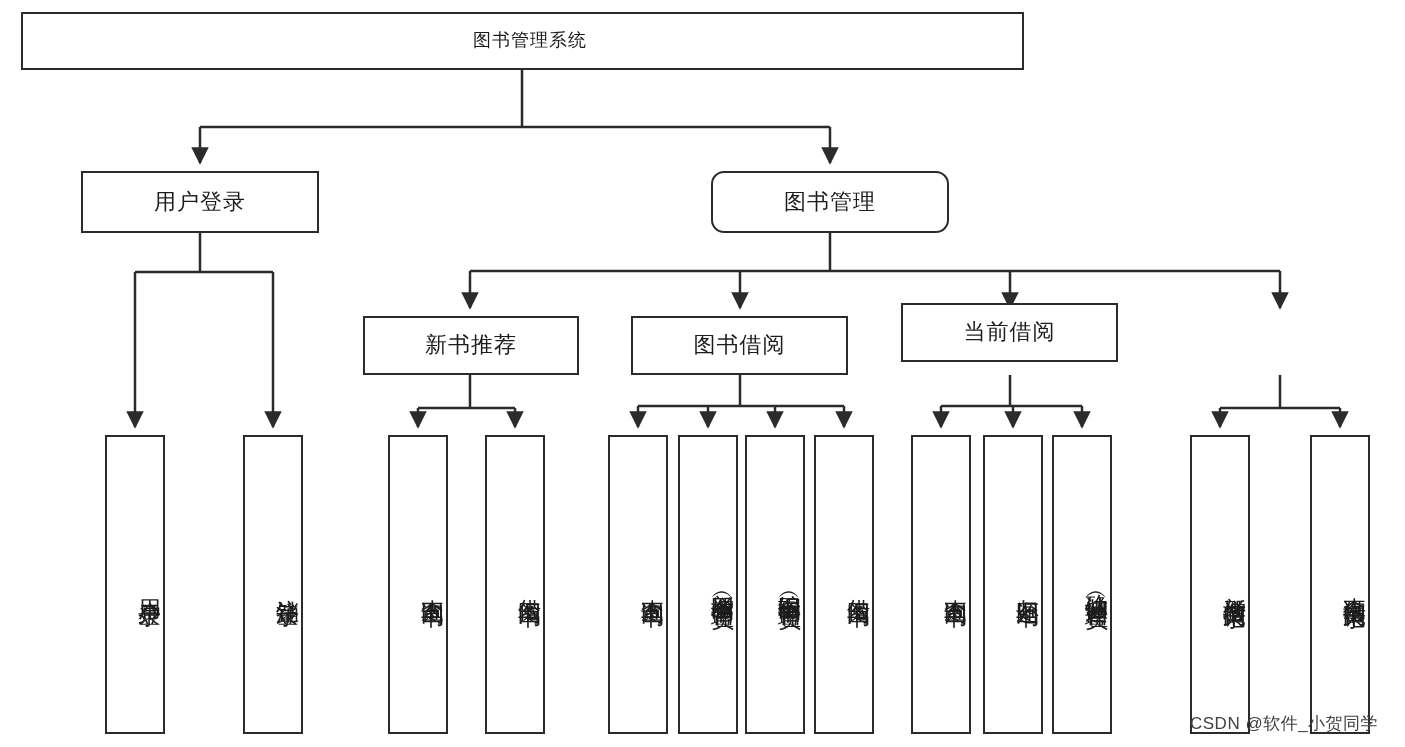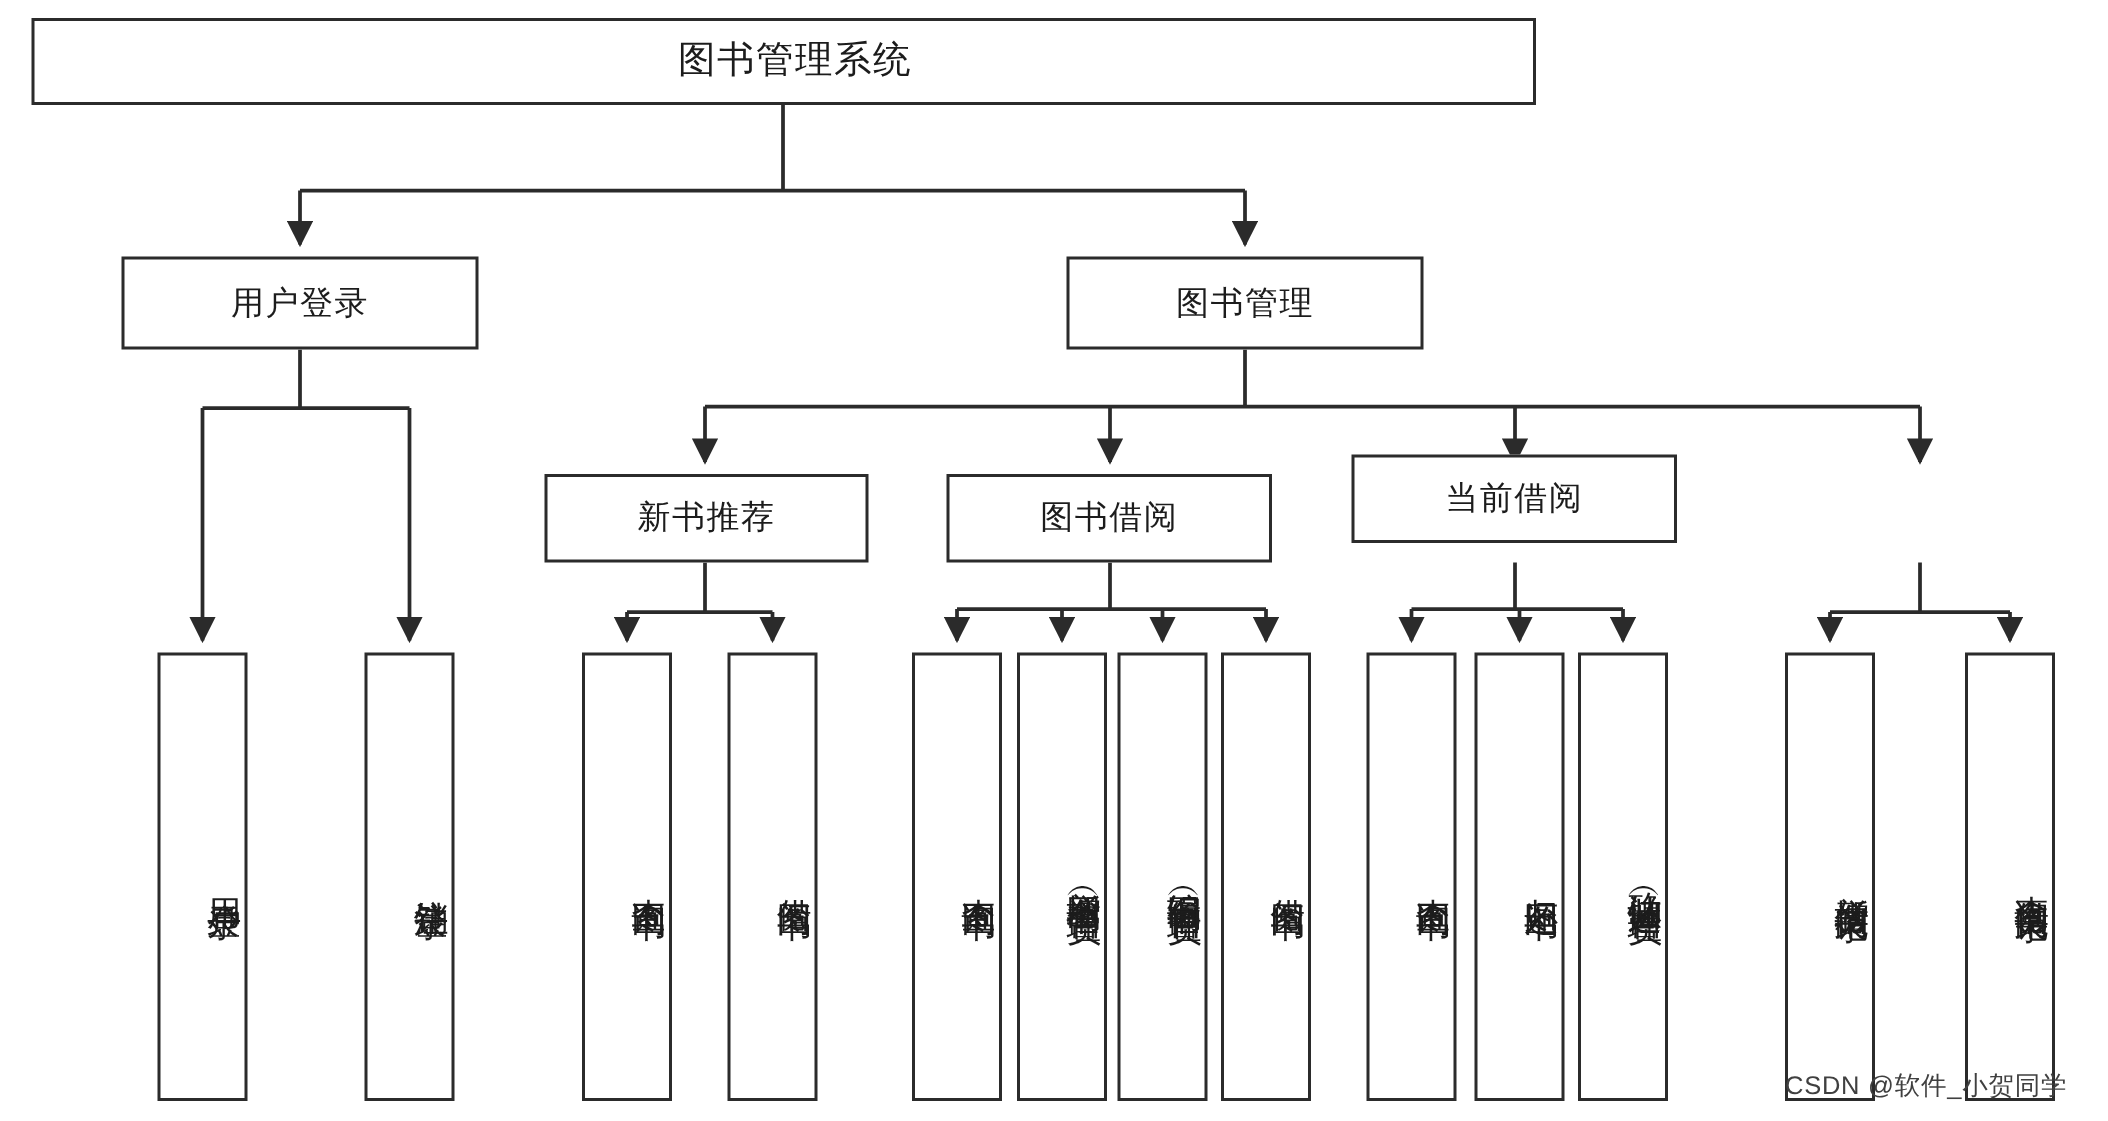--- a/index.html
+++ b/index.html
@@ -46,21 +46,21 @@
     padding: 6px 0;
     align-items: flex-start;
     justify-content: center;
   }
   .node.vert .vtext {
     writing-mode: vertical-rl;
     text-orientation: upright;
     display: block;
     white-space: nowrap;
   }
-  #root-node { font-size: 25px; padding-left: 15px; }
+  #root-node { font-size: 18px; padding-left: 15px; }
   .watermark {
     position: absolute;
     color: #404040;
     font-size: 17px;
     white-space: nowrap;
     letter-spacing: 0.5px;
   }
 </style>
 </head>
 <body>
@@ -113,21 +113,21 @@
       <path d="M 1280 375 L 1280 408"></path>
       <path d="M 1220 408 L 1340 408"></path>
       <path d="M 1220 408 L 1220 427" marker-end="url(#arrow)"></path>
       <path d="M 1340 408 L 1340 427" marker-end="url(#arrow)"></path>
     </g>
   </svg>
 
   <div class="node horiz" id="root-node" style="left:21px; top:12px; width:1003px; height:58px;">图书管理系统</div>
 
   <div class="node horiz" style="left:81px; top:171px; width:238px; height:62px;">用户登录</div>
-  <div class="node horiz" style="left:711px; top:171px; width:238px; height:62px;">图书管理</div>
+  <div class="node horiz" style="left:711px; top:171px; width:238px; height:62px;border-radius:13px;">图书管理</div>
 
   <div class="node horiz" style="left:363px; top:316px; width:216px; height:59px;">新书推荐</div>
   <div class="node horiz" style="left:631px; top:316px; width:217px; height:59px;">图书借阅</div>
   <div class="node horiz" style="left:901px; top:303px; width:217px; height:59px;">当前借阅</div>
 
   <div class="node vert" style="left:105px; top:435px; width:60px; height:299px;">
     <span class="vtext">用户登录</span>
   </div>
   <div class="node vert" style="left:243px; top:435px; width:60px; height:299px;">
     <span class="vtext">注销登录</span>

